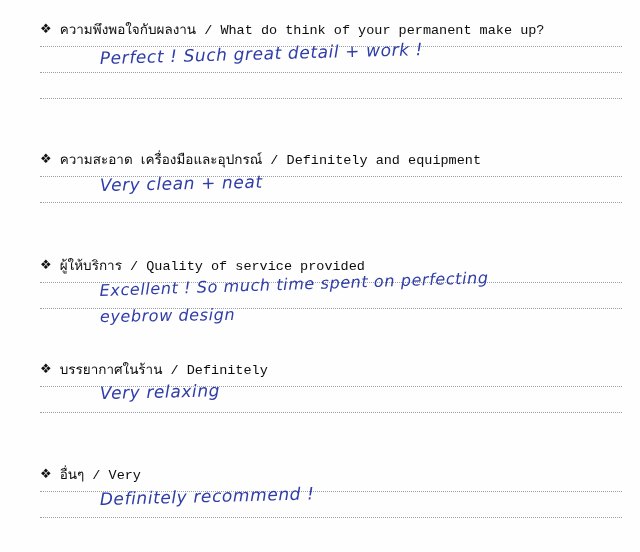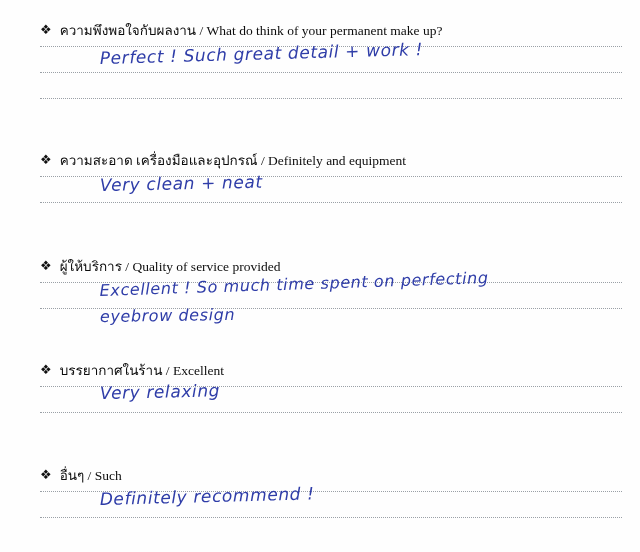--- a/index.html
+++ b/index.html
@@ -38,21 +38,21 @@
     color: #111;
     margin-right: 8px;
     flex: 0 0 auto;
     transform: translateY(-1px);
   }
   .q-text {
     font-size: 13.5px;
     line-height: 1.35;
     color: #0c0c0c;
     white-space: nowrap;
-    font-family: Liberation Serif, serif;
+    font-family: Liberation Mono, monospace;
   }
   .lines {
     position: relative;
     margin-top: 6px;
     padding-left: 40px;
     padding-right: 18px;
   }
   .dotline {
     height: 0;
     border-bottom: 1.5px dotted #9aa0a6;
@@ -117,33 +117,33 @@
       <div class="dotline"></div>
       <div class="dotline"></div>
     </div>
   </div>
   <div class="hand c" style="left:100px; top:281px;">Excellent ! So much time spent on perfecting</div>
   <div class="hand d" style="left:100px; top:307px;">eyebrow  design</div>
 
   <div class="section" style="top:362px;">
     <div class="q-row">
       <span class="bullet">❖</span>
-      <span class="q-text">บรรยากาศในร้าน / Excellent</span>
+      <span class="q-text">บรรยากาศในร้าน / Definitely</span>
     </div>
     <div class="lines">
       <div class="dotline"></div>
       <div class="dotline"></div>
     </div>
   </div>
   <div class="hand e" style="left:100px; top:383px;">Very relaxing</div>
 
   <div class="section" style="top:467px;">
     <div class="q-row">
       <span class="bullet">❖</span>
-      <span class="q-text">อื่นๆ / Such</span>
+      <span class="q-text">อื่นๆ / Very</span>
     </div>
     <div class="lines">
       <div class="dotline"></div>
       <div class="dotline"></div>
     </div>
   </div>
   <div class="hand f" style="left:100px; top:489px;">Definitely recommend !</div>
 
 </div>
 

